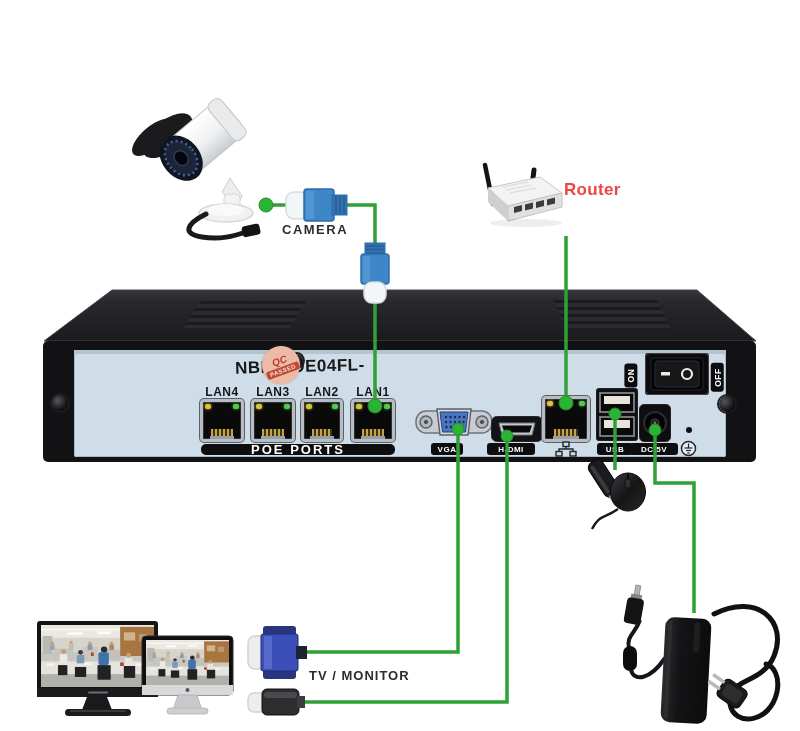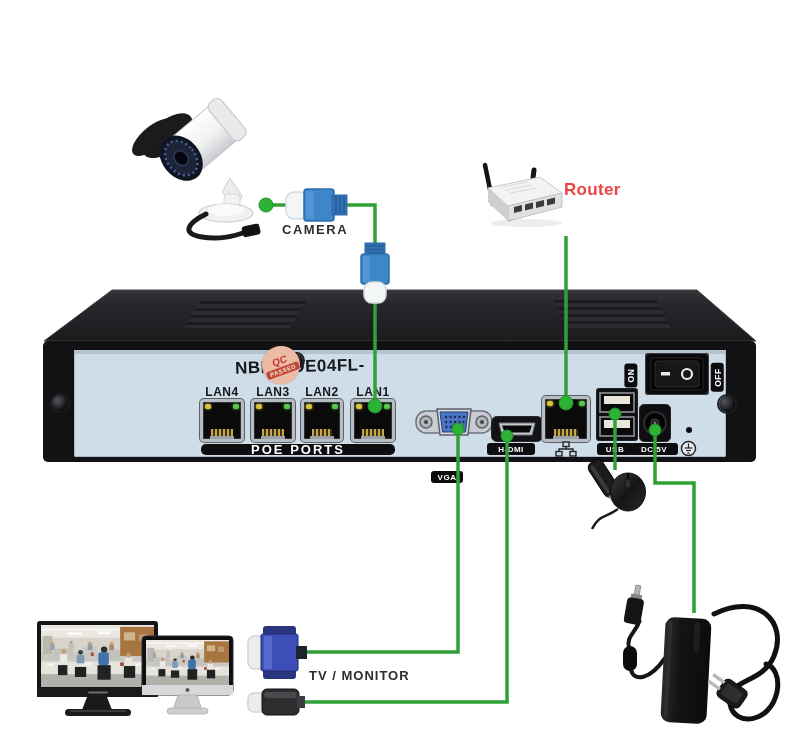--- a/index.html
+++ b/index.html
@@ -128,21 +128,21 @@
           <circle cx="40" cy="18" r="1.2"></circle>
           <circle cx="44.5" cy="18" r="1.2"></circle>
           <circle cx="48.5" cy="18" r="1.2"></circle>
         <circle cx="31.5" cy="23" r="1.2"></circle>
           <circle cx="36" cy="23" r="1.2"></circle>
           <circle cx="40" cy="23" r="1.2"></circle>
           <circle cx="44" cy="23" r="1.2"></circle>
           <circle cx="48" cy="23" r="1.2"></circle>
       </g>
     </svg>
-    <div class="badge" style="left:431px;width:24px;margin-top:28px;">VGA</div>
+    <div class="badge" style="left:431px;width:24px;">VGA</div>
 
     <svg class="abs" style="left:491px;top:416px;" width="52" height="26">
       <rect x="0" y="0" width="52" height="26" rx="7" fill="#131315" stroke="#3a3a3e" stroke-width="1"></rect>
       <polygon points="8,7 44,7 41,19 11,19" fill="#c3c8cd" stroke="#70767c" stroke-width="1"></polygon>
       <polygon points="11,9.5 41,9.5 38.5,16.5 13.5,16.5" fill="#0a0a0b"></polygon>
     </svg>
     <div class="badge" style="left:487px;width:40px;">H-DMI</div>
 
     <div class="rj45" style="left:542px;top:396px;width:42px;height:40px;">
       <div class="led led-y"></div>

